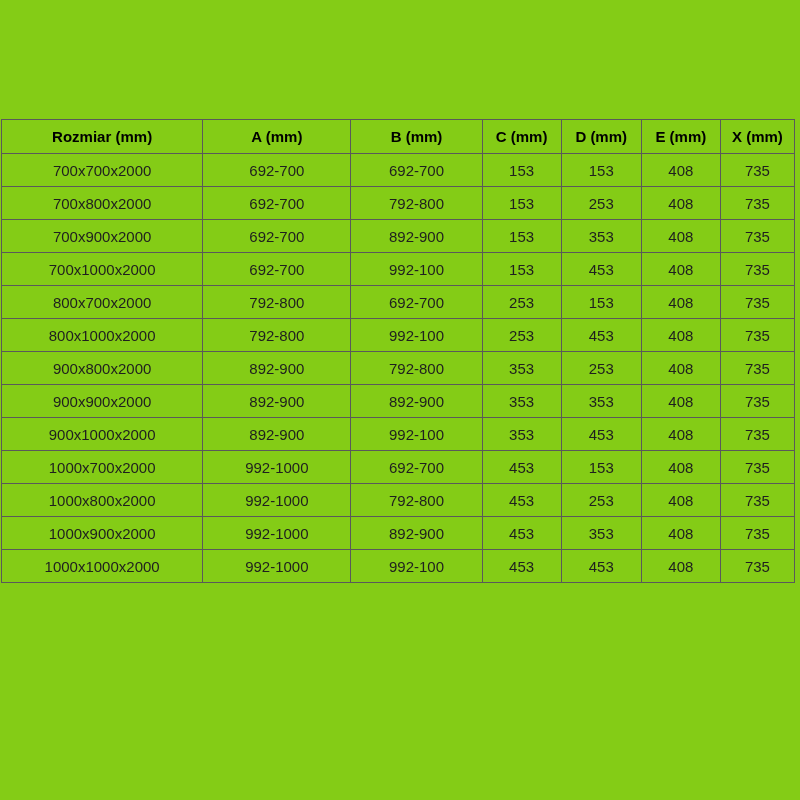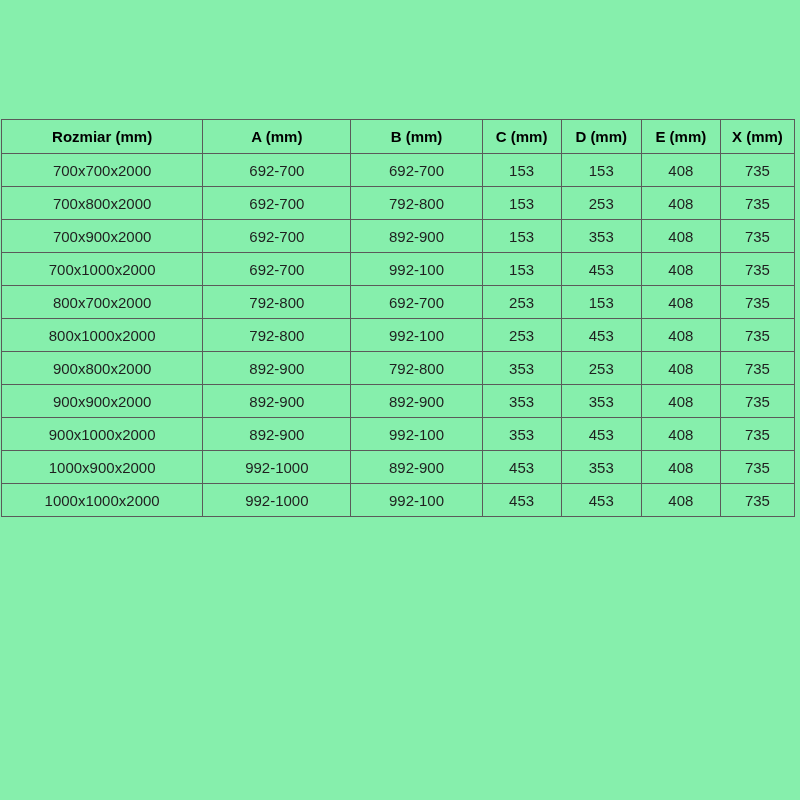--- a/index.html
+++ b/index.html
@@ -4,21 +4,21 @@
 <style>
   html, body {
     margin: 0;
     padding: 0;
     background: #ffffff;
   }
   #canvas {
     position: relative;
     width: 800px;
     height: 800px;
-    background: #86efac;
+    background: #84cc16;
     font-family: "Liberation Sans", sans-serif;
     overflow: hidden;
   }
   table#dim-table {
     position: absolute;
     left: 1px;
     top: 119px;
     width: 794px;
     border-collapse: collapse;
     table-layout: fixed;
@@ -153,20 +153,38 @@
         <tr>
           <td>900x1000x2000</td>
           <td>892-900</td>
           <td>992-100</td>
           <td>353</td>
           <td>453</td>
           <td>408</td>
           <td>735</td>
         </tr>
         <tr>
+          <td>1000x700x2000</td>
+          <td>992-1000</td>
+          <td>692-700</td>
+          <td>453</td>
+          <td>153</td>
+          <td>408</td>
+          <td>735</td>
+        </tr>
+        <tr>
+          <td>1000x800x2000</td>
+          <td>992-1000</td>
+          <td>792-800</td>
+          <td>453</td>
+          <td>253</td>
+          <td>408</td>
+          <td>735</td>
+        </tr>
+        <tr>
           <td>1000x900x2000</td>
           <td>992-1000</td>
           <td>892-900</td>
           <td>453</td>
           <td>353</td>
           <td>408</td>
           <td>735</td>
         </tr>
         <tr>
           <td>1000x1000x2000</td>

